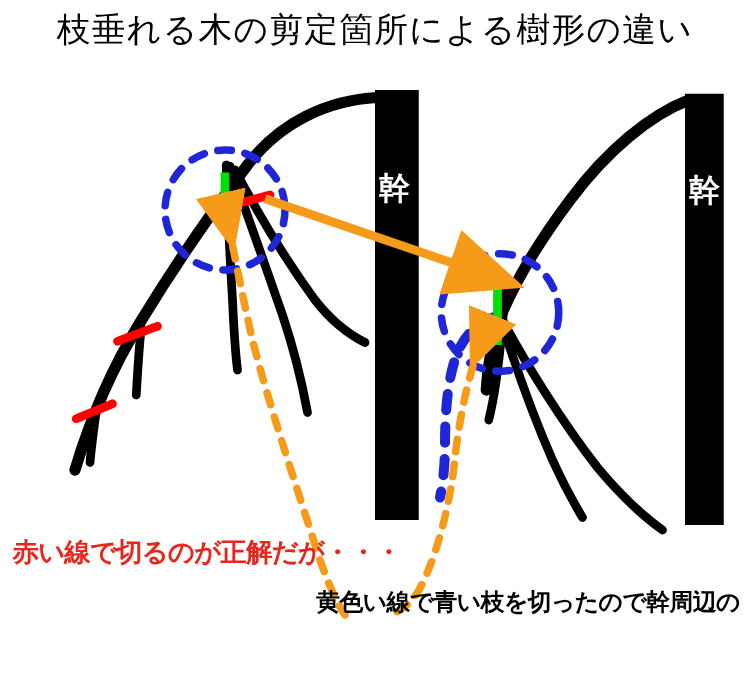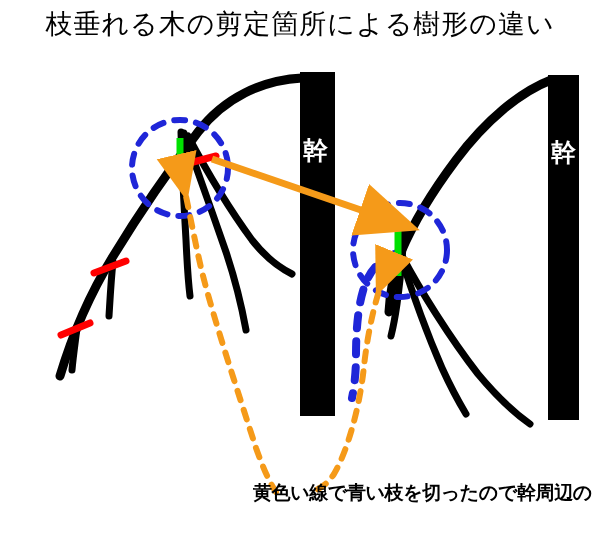--- a/index.html
+++ b/index.html
@@ -59,21 +59,21 @@
     color: #e8261c;
     font-size: 21px;
     font-weight: 700;
     font-family: "DejaVu Sans", "Liberation Sans", sans-serif;
     letter-spacing: -0.5px;
     white-space: nowrap;
   }
   .note-black {
     position: absolute;
     left: 253px;
-    top: 482px;
+    top: 472px;
     color: #000000;
     font-size: 19px;
     font-weight: 700;
     font-family: "DejaVu Sans", "Liberation Sans", sans-serif;
     line-height: 1.15;
     letter-spacing: -0.4px;
     white-space: nowrap;
   }
 </style>
 </head>
@@ -148,18 +148,19 @@
       <path d="M 385,274 C 376,296 368,330 364,366 C 360,406 348,450 334,474
                C 326,486 318,490 310,492" stroke="#f59a19" stroke-width="6" fill="none" stroke-dasharray="10 10" stroke-linecap="round" marker-start="url(#arrowOrangeSm)"></path>
     </g>
   </svg>
 
   <div class="ttl">枝垂れる木の剪定箇所による樹形の違い</div>
 
   <div class="trunk-label" id="trunk-label-left">幹</div>
   <div class="trunk-label" id="trunk-label-right">幹</div>
 
+  <div class="note-red">赤い線で切るのが正解だが・・・</div>
 
   <div class="note-black">
     <div>黄色い線で青い枝を切ったので幹周辺の</div>
   </div>
 
 </div>
 
 </body></html>

